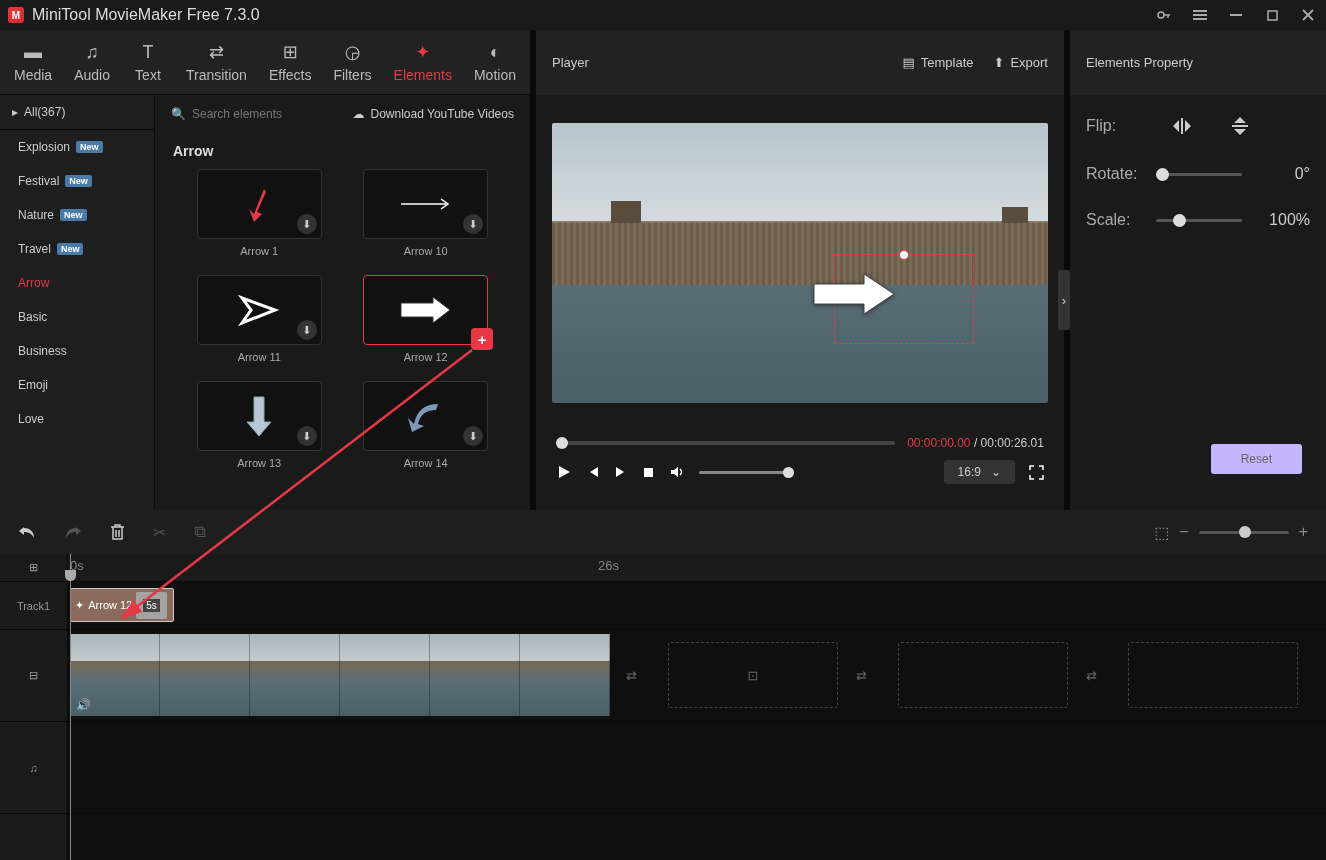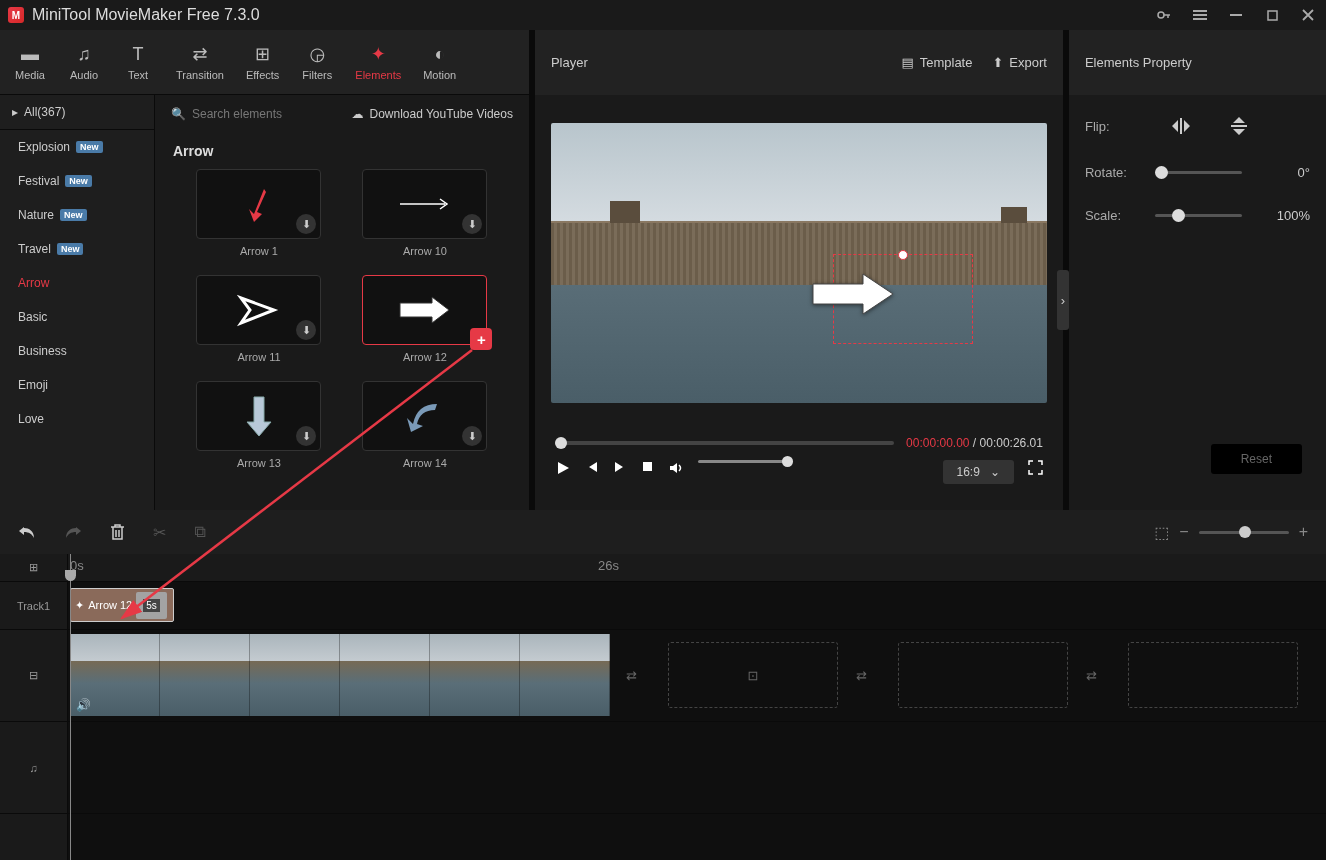--- a/index.html
+++ b/index.html
@@ -9,21 +9,21 @@
 .app-icon{width:16px;height:16px;background:linear-gradient(135deg,#e63946,#d62828);border-radius:3px;display:flex;align-items:center;justify-content:center;font-size:10px;font-weight:bold;color:white}
 .titlebar-right{display:flex;align-items:center;gap:16px}
 .win-btn{width:20px;height:20px;display:flex;align-items:center;justify-content:center;cursor:pointer;color:#aaa}
 .app-title{font-size:16px;color:#ddd}
 .main{display:flex;height:480px}
 .left-panel{width:535px;display:flex;flex-direction:column;background:#1a1a1a}
 .toolbar{height:65px;background:#222;display:flex;align-items:center;padding:0 4px;gap:2px;border-bottom:1px solid #0a0a0a}
 .tool-btn{display:flex;flex-direction:column;align-items:center;justify-content:center;padding:6px 10px;cursor:pointer;gap:4px;color:#bbb;border-radius:3px;min-width:52px}
 .tool-btn.active{color:#e63946}
 .tool-icon{font-size:18px}
-.tool-label{font-size:11px}
+.tool-label{font-size:14px}
 .browser{flex:1;display:flex;overflow:hidden}
 .categories{width:155px;background:#1e1e1e;border-right:1px solid #0a0a0a;overflow-y:auto}
 .cat-header{padding:10px 12px;display:flex;align-items:center;gap:6px;font-size:12px;border-bottom:1px solid #0a0a0a}
 .cat-item{padding:10px 18px;font-size:12px;cursor:pointer;display:flex;align-items:center;gap:6px}
 .cat-item.active{color:#e63946}
 .badge{font-size:9px;padding:1px 4px;border-radius:2px;font-weight:bold}
 .badge-hot{background:#e63946;color:white}
 .badge-new{background:#4a7ba8;color:white;}
 .elements-area{flex:1;display:flex;flex-direction:column;background:#1a1a1a;position:relative}
 .search-row{height:38px;display:flex;align-items:center;padding:0 16px;gap:12px;justify-content:space-between}
@@ -51,37 +51,37 @@
 .sel-box{position:absolute;border:1px dashed #e63946;right:15%;top:47%;width:140px;height:90px}
 .sel-box::before,.sel-box::after{content:'';position:absolute;width:8px;height:8px;background:white;border:1px solid #e63946;border-radius:50%}
 .sel-box::before{top:-5px;left:50%;transform:translateX(-50%)}
 .sel-box::after{top:50%;left:-5px;transform:translateY(-50%)}
 .player-ctrl{height:80px;padding:6px 20px 16px;display:flex;flex-direction:column;gap:10px}
 .time-row{display:flex;align-items:center;gap:12px}
 .time-slider{flex:1;height:4px;background:#444;border-radius:2px;position:relative}
 .time-slider::before{content:'';position:absolute;left:0;top:-4px;width:12px;height:12px;background:#ddd;border-radius:50%}
 .time-text{font-size:12px}
 .time-cur{color:#e63946}
-.ctrl-row{display:flex;align-items:flex-start;gap:14px}
+.ctrl-row{display:flex;align-items:center;gap:14px}
 .ctrl-btn{cursor:pointer;color:#ccc;display:flex;align-items:center}
 .vol-slider{width:95px;height:3px;background:#888;border-radius:2px;position:relative}
 .vol-slider::after{content:'';position:absolute;right:0;top:-4px;width:11px;height:11px;background:#ddd;border-radius:50%}
 .aspect{margin-left:auto;background:#333;padding:5px 14px;border-radius:3px;display:flex;align-items:center;gap:10px;font-size:12px}
 .right-panel{width:260px;background:#1a1a1a;display:flex;flex-direction:column}
 .prop-header{height:65px;display:flex;align-items:center;padding:0 16px;background:#222;font-size:13px}
 .prop-body{flex:1;padding:20px 16px;display:flex;flex-direction:column;gap:28px}
-.prop-row{display:flex;align-items:center;gap:12px;font-size:13px}
+.prop-row{display:flex;align-items:center;gap:12px;font-size:16px}
 .prop-label{width:50px;color:#aaa}
 .flip-btns{display:flex;gap:30px;margin-left:20px}
 .flip-btn{width:28px;height:22px;display:flex;align-items:center;justify-content:center;cursor:pointer}
 .pslider{flex:1;height:3px;background:#555;border-radius:2px;position:relative;margin:0 8px}
 .pslider::before{content:'';position:absolute;left:0;top:-5px;width:13px;height:13px;background:#ddd;border-radius:50%}
 .pslider.s20::before{left:20%}
 .prop-val{width:48px;text-align:right;color:#ccc}
-.reset-btn{margin-top:auto;padding:8px 30px;background:#000000;color:#666;border-radius:3px;align-self:flex-end;margin-bottom:16px;margin-right:8px;font-size:12px}
+.reset-btn{margin-top:auto;padding:8px 30px;background:#c4b5fd;color:#666;border-radius:3px;align-self:flex-end;margin-bottom:16px;margin-right:8px;font-size:12px}
 .collapse-handle{position:absolute;right:-6px;top:50%;width:12px;height:60px;background:#333;border-radius:3px;display:flex;align-items:center;justify-content:center;cursor:pointer;z-index:10}
 .timeline-area{height:350px;background:#111;display:flex;flex-direction:column}
 .tl-toolbar{height:44px;background:#1e1e1e;display:flex;align-items:center;padding:0 18px;gap:28px;justify-content:space-between}
 .tl-tools{display:flex;gap:28px;align-items:center}
 .tl-tool{cursor:pointer;color:#888;display:flex;align-items:center;font-size:16px}
 .tl-zoom{display:flex;align-items:center;gap:10px}
 .zoom-slider{width:90px;height:3px;background:#555;border-radius:2px;position:relative}
 .zoom-slider::after{content:'';position:absolute;left:45%;top:-5px;width:12px;height:12px;background:#ccc;border-radius:50%}
 .tl-body{flex:1;display:flex;position:relative;overflow:hidden}
 .tl-labels{width:68px;background:#1a1a1a;display:flex;flex-direction:column;border-right:1px solid #0a0a0a}

